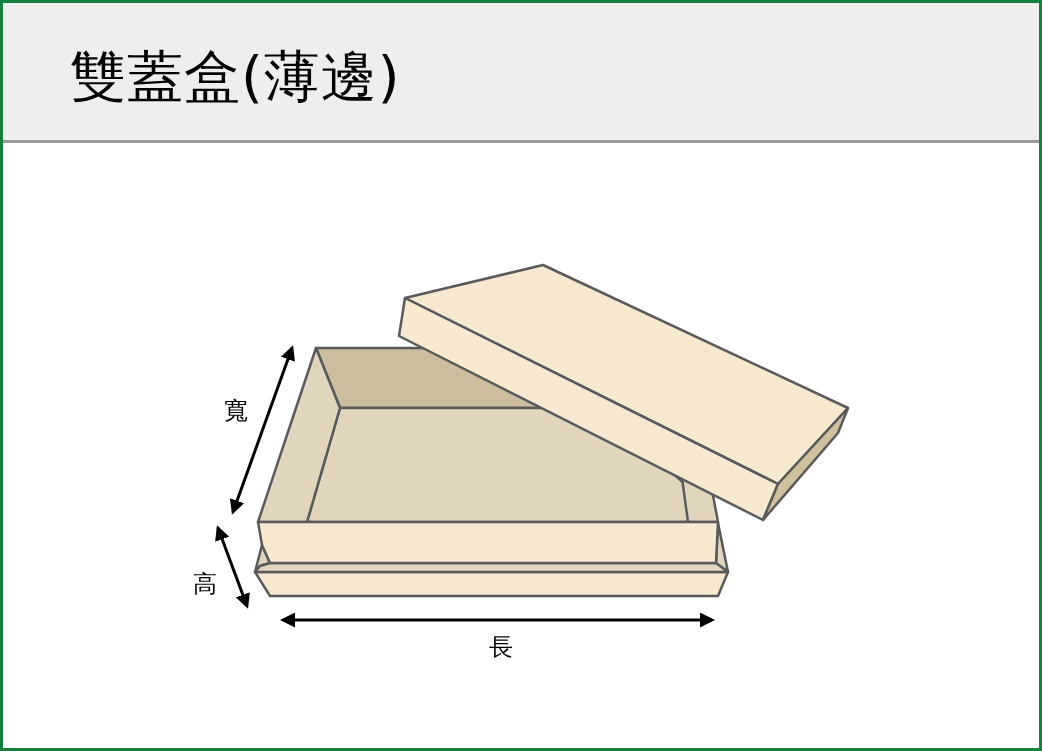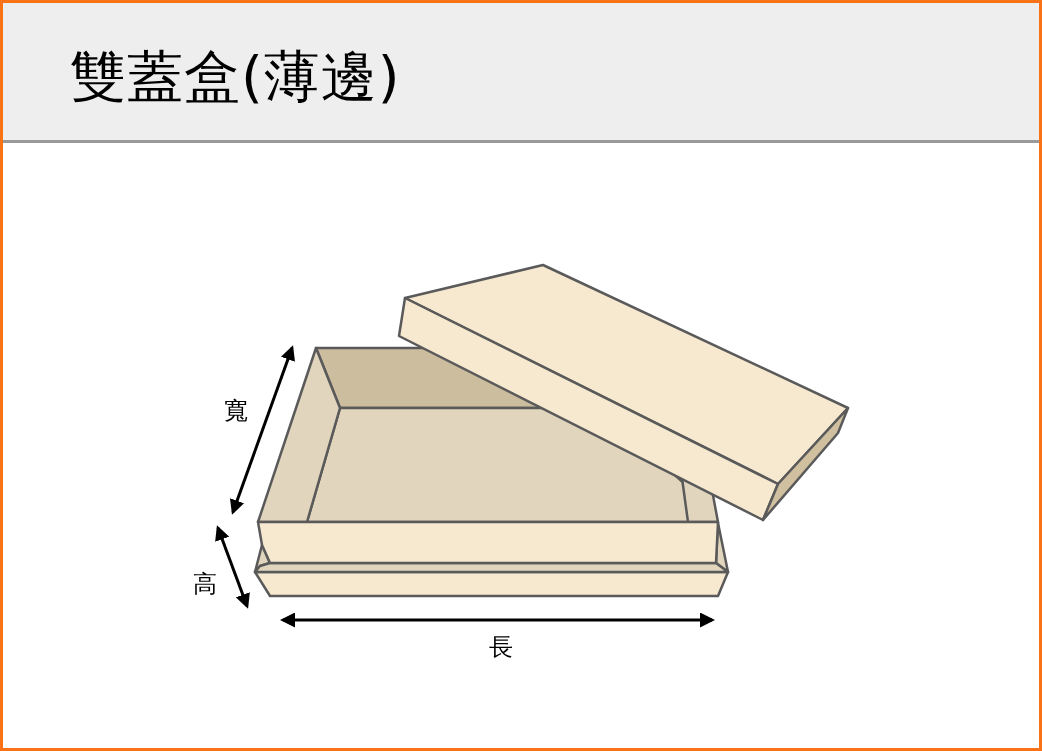--- a/index.html
+++ b/index.html
@@ -1,17 +1,17 @@
 <!DOCTYPE html>
 <html><head>
   <meta charset="utf-8">
   <style>
     html, body { margin: 0; padding: 0; background: #ffffff; }
     body { width: 1042px; height: 751px; position: relative; overflow: hidden; font-family: "DejaVu Sans", sans-serif; }
-    .frame { position: absolute; left: 0; top: 0; width: 1042px; height: 751px; box-sizing: border-box; border: 3px solid #f97316; background: #ffffff; }
+    .frame { position: absolute; left: 0; top: 0; width: 1042px; height: 751px; box-sizing: border-box; border: 3px solid #15803d; background: #ffffff; }
     .header { position: absolute; left: 0; top: 0; width: 1036px; height: 137px; background: #eeeeee; border-bottom: 3px solid #999999; }
     .title { position: absolute; left: 67px; top: 36px; font-size: 56px; line-height: 76px; color: #000000; letter-spacing: 1px; font-family: "DejaVu Sans", sans-serif; }
     svg.diagram { position: absolute; left: 0; top: 0; }
     .lbl { position: absolute; font-size: 24px; color: #000000; font-family: "DejaVu Serif", serif; line-height: 30px; }
   </style>
 </head>
 <body>
 
 <div class="frame">
   <div class="header">

